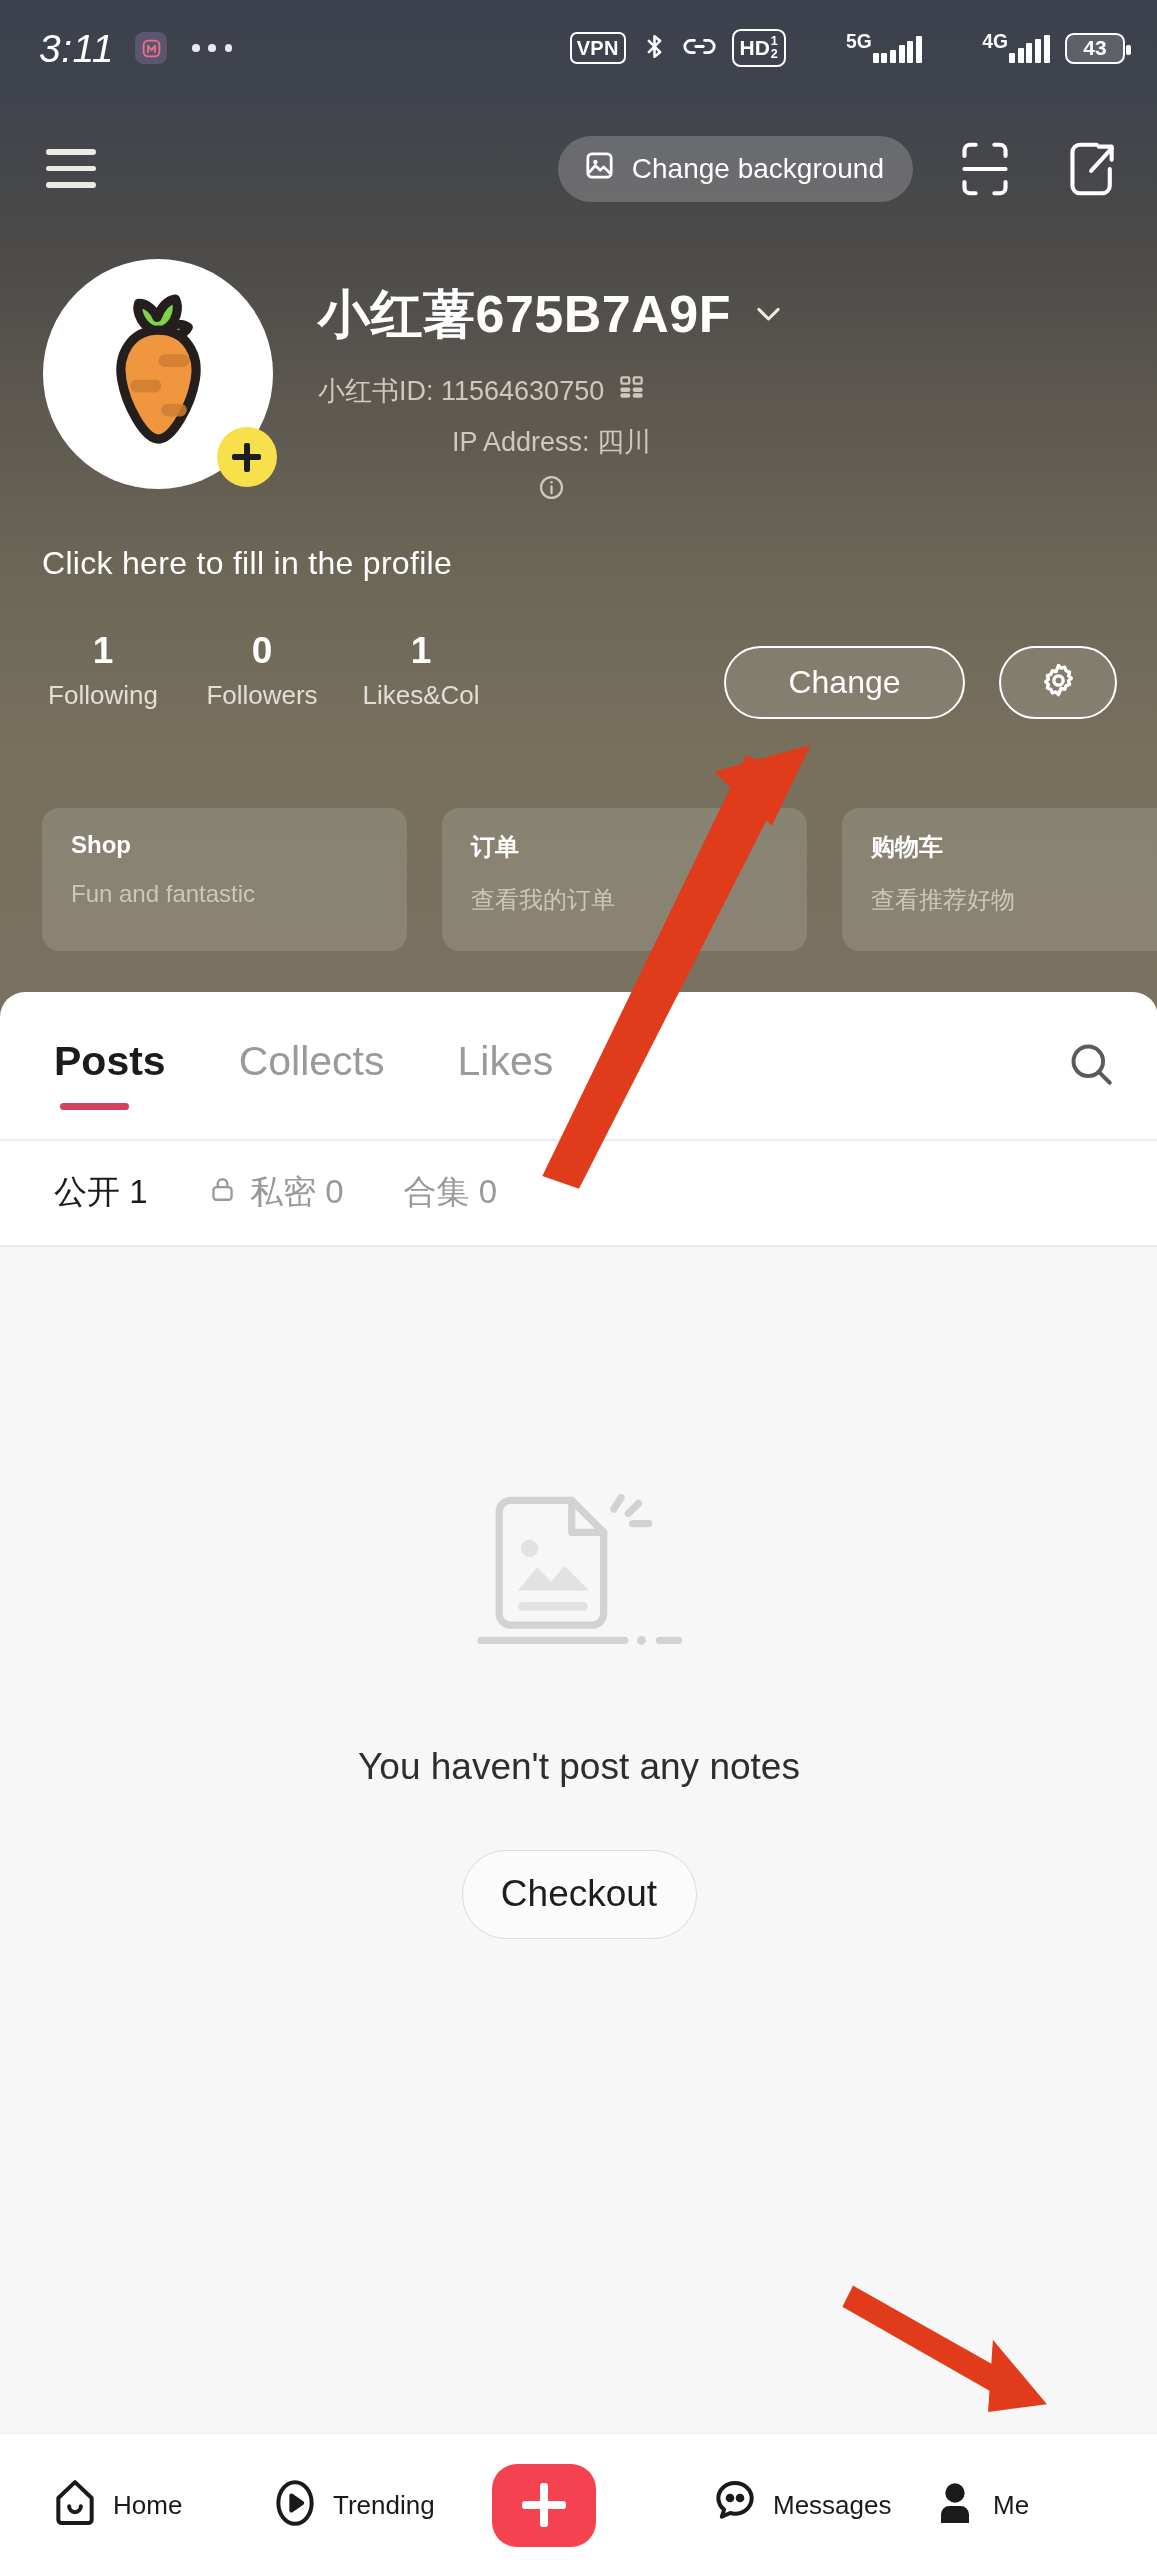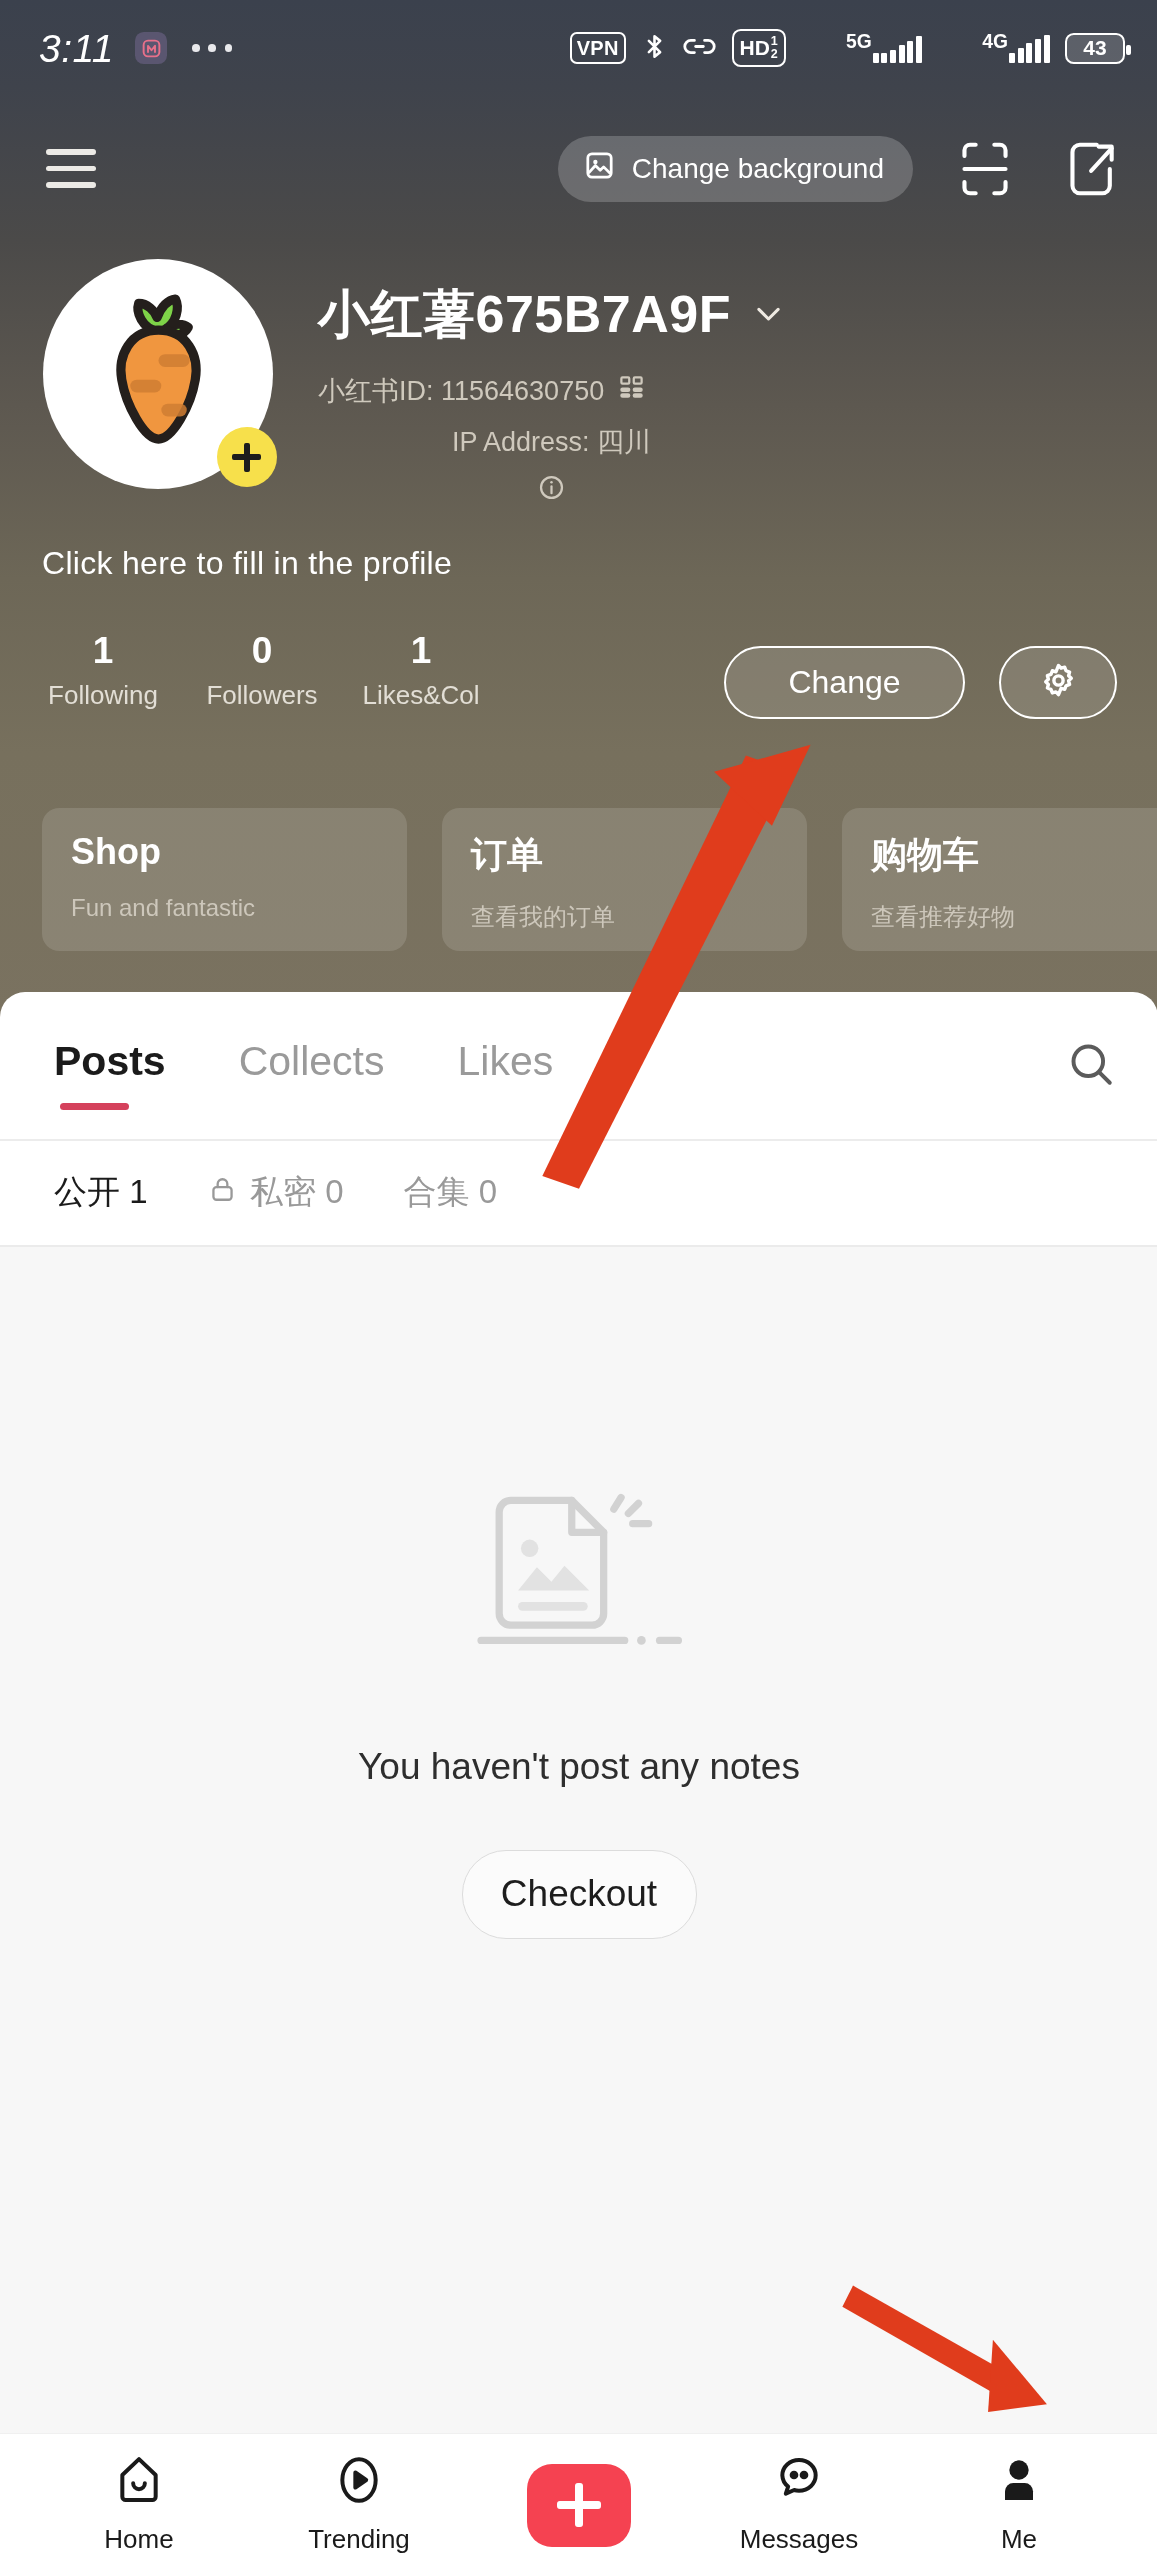--- a/index.html
+++ b/index.html
@@ -151,21 +151,21 @@
   
   .cards {
     position: absolute; top: 808px; left: 42px;
     display: flex; gap: 35px;
   }
   .card {
     width: 365px; height: 143px; border-radius: 17.4px;
     background: rgba(255,255,255,.13);
     padding: 23px 0 0 29px; flex: 0 0 auto;
   }
-  .card-title { font-size: 36px; font-weight: 700; color: #ffffff; }
+  .card-title { font-size: 24px; font-weight: 700; color: #ffffff; }
   .card-sub { font-size: 24px; color: #cdc7bb; margin-top: 21px; }
 
   
   .sheet {
     position: absolute; top: 992px; left: 0;
     width: 1158px; height: 1584px;
     background: #ffffff;
     border-radius: 25px 25px 0 0;
     overflow: hidden;
   }
@@ -212,21 +212,21 @@
   
   .bottomnav {
     position: absolute; bottom: 0; left: 0;
     width: 1158px; height: 143px;
     background: #ffffff;
     border-top: 1.9px solid #f0f0f0;
     display: flex; align-items: center; justify-content: space-around;
     padding: 0 29px;
   }
   .navitem {
-    display: flex; flex-direction: column; align-items: center;
+    display: flex; flex-direction: row; align-items: center;
     gap: 15px; width: 174px;
   }
   .navitem .navlabel { font-size: 26px; color: #1a1a1a; }
   .plus-btn {
     width: 104px; height: 83px; border-radius: 25px;
     background: #f54251;
     display: flex; align-items: center; justify-content: center;
     position: relative;
   }
   .plus-btn::before, .plus-btn::after {

